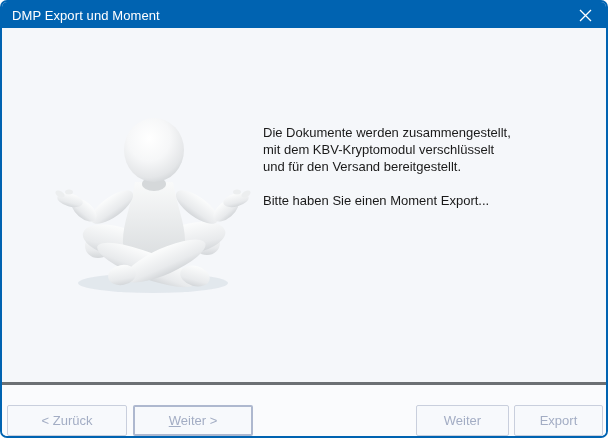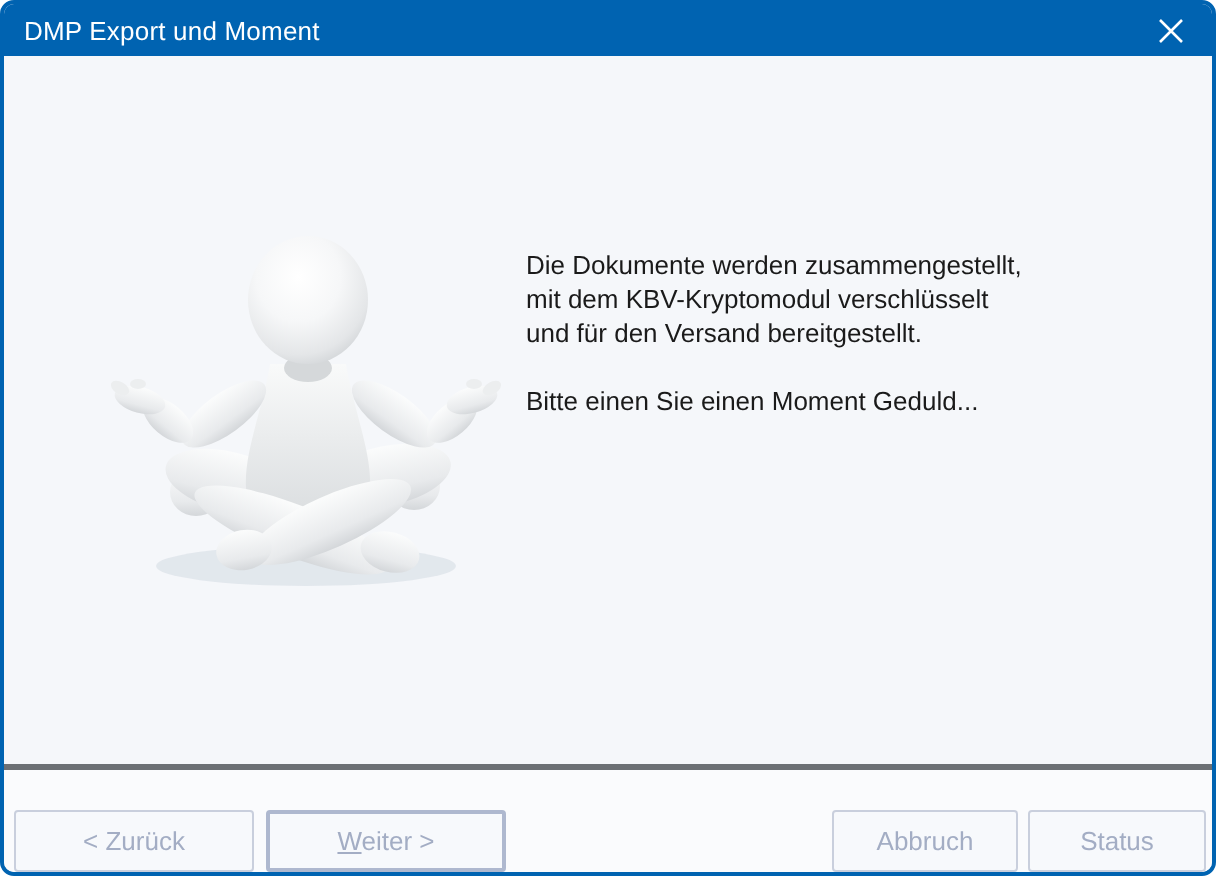--- a/index.html
+++ b/index.html
@@ -154,35 +154,35 @@
       <ellipse cx="72" cy="181" rx="14" ry="10" fill="url(#gLimb)" transform="rotate(-10 72 181)"></ellipse>
 
       <ellipse cx="104" cy="90" rx="12" ry="7" fill="#d5d8da"></ellipse>
       <ellipse cx="104" cy="56" rx="30" ry="32" fill="url(#gHead)"></ellipse>
     </svg>
 
     <div class="text-block">
       <p>Die Dokumente werden zusammengestellt,
 mit dem KBV-Kryptomodul verschlüsselt
 und für den Versand bereitgestellt.</p>
-      <p>Bitte einen Sie einen Moment Geduld...</p>
+      <p>Bitte haben Sie einen Moment Export...</p>
     </div>
 
   </div>
 
   <div class="separator"></div>
 
   <div class="buttonbar">
     <button class="btn btn-back">
       <span>&lt; Zurück</span>
     </button>
     <button class="btn btn-next">
       <span class="ak">Weiter &gt;</span>
     </button>
     <button class="btn btn-cancel">
-      <span>Abbruch</span>
+      <span>Weiter</span>
     </button>
     <button class="btn btn-help">
-      <span>Status</span>
+      <span>Export</span>
     </button>
   </div>
 
 </div>
 
 </body></html>

